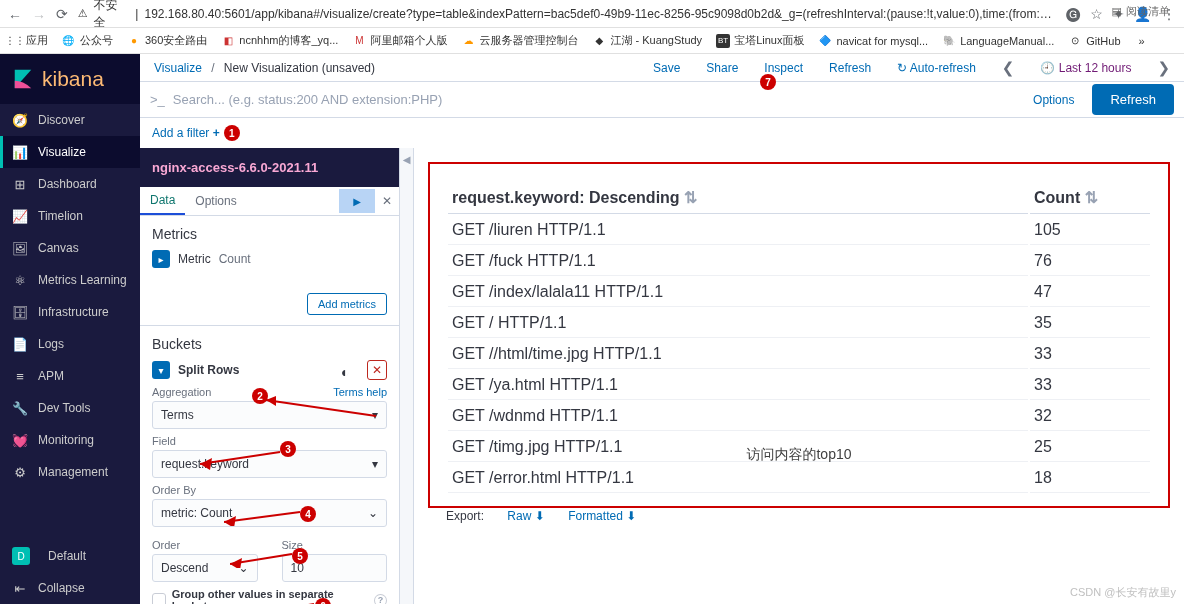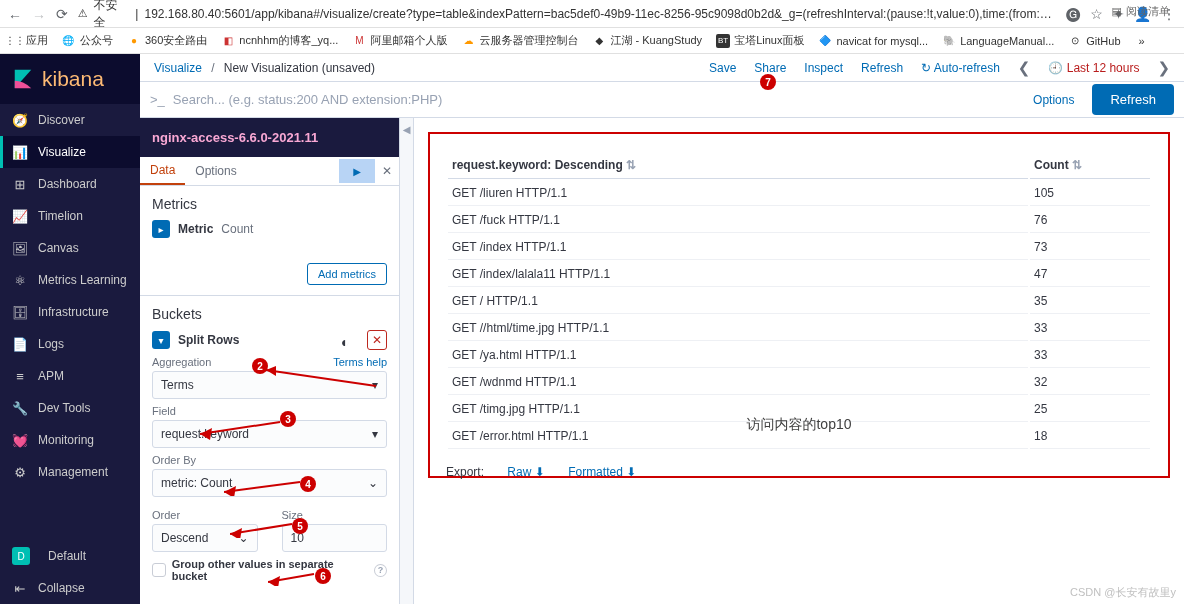--- a/index.html
+++ b/index.html
@@ -19,36 +19,36 @@
 .nav-item{height:32px;display:flex;align-items:center;padding:0 12px;gap:10px;font-size:12px;cursor:pointer}
 .nav-item.active{background:#0c0c2e;color:#fff;border-left:3px solid #00bfb3;padding-left:9px}
 .nav-item .nico{width:16px;text-align:center;font-size:13px}
 .bottom-nav{margin-top:auto}
 .default-badge{width:18px;height:18px;background:#00bfb3;border-radius:3px;color:#fff;display:flex;align-items:center;justify-content:center;font-size:10px;margin-right:8px}
 .main{flex:1;display:flex;flex-direction:column}
 .top-bar{height:28px;display:flex;align-items:center;padding:0 14px;border-bottom:1px solid #d3dae6;font-size:12px}
 .breadcrumb{color:#006bb4}
 .breadcrumb .sep{color:#69707d;margin:0 6px}
 .breadcrumb .cur{color:#343741}
-.top-actions{margin-left:auto;display:flex;align-items:center;gap:18px;color:#006bb4}
+.top-actions{margin-left:auto;display:flex;align-items:center;gap:26px;color:#006bb4}
 .top-actions .act{cursor:pointer}
-.top-actions .txt{color:#b91c1c}
+.top-actions .txt{color:#701a75}
 .top-actions .chev{color:#69707d;font-size:15px}
 .search-row{height:36px;display:flex;align-items:center;padding:0 10px;border-bottom:1px solid #d3dae6;gap:8px}
 .search-box{flex:1;display:flex;align-items:center;gap:8px;color:#98a2b3;font-size:13px}
 .opt-link{color:#006bb4;font-size:12px;padding:0 10px}
 .refresh-btn{background:#006bb4;color:#fff;padding:8px 18px;border-radius:4px;font-size:13px;cursor:pointer}
 .filter-row{height:30px;display:flex;align-items:center;padding:0 12px;font-size:12px}
 .add-filter{color:#006bb4;cursor:pointer}
 .content{flex:1;display:flex;overflow:hidden}
 .config-panel{width:260px;border-right:1px solid #d3dae6;display:flex;flex-direction:column;overflow-y:auto}
 .panel-header{background:#1a1a3e;color:#f9a8d4;padding:12px 12px;font-size:13px;font-weight:600}
 .tabs-row{display:flex;border-bottom:1px solid #d3dae6;align-items:center}
 .tab{padding:6px 10px;font-size:12px;color:#69707d;cursor:pointer}
-.tab.active{color:#c2410c;border-bottom:2px solid #c2410c}
+.tab.active{color:#0f766e;border-bottom:2px solid #1d4ed8}
 .play-btn{margin-left:auto;background:#b8d4f5;width:36px;height:24px;display:flex;align-items:center;justify-content:center;color:#006bb4;cursor:pointer;font-size:10px}
 .close-tab{width:24px;text-align:center;color:#69707d;cursor:pointer}
 .section{padding:10px 12px;border-bottom:1px solid #d3dae6}
 .section-title{font-size:14px;font-weight:400;margin-bottom:8px}
 .metric-row{display:flex;align-items:center;gap:8px;font-size:12px}
 .collapse-btn{width:18px;height:18px;background:#006bb4;color:#fff;display:flex;align-items:center;justify-content:center;border-radius:3px;font-size:10px}
 .add-metrics{border:1px solid #006bb4;color:#006bb4;padding:4px 10px;border-radius:3px;font-size:11px;margin-left:auto;cursor:pointer}
 .bucket-head{display:flex;align-items:center;gap:8px;font-size:12px;margin-bottom:6px}
 .toggle-area{margin-left:auto;display:flex;align-items:center;gap:6px}
 .toggle-sw{position:relative;width:20px;height:12px;font-size:14px}
@@ -58,21 +58,21 @@
 .field-label .help{color:#006bb4}
 .select{border:1px solid #d3dae6;padding:6px 8px;border-radius:3px;font-size:12px;background:#fbfcfd;display:flex;align-items:center;justify-content:space-between;cursor:pointer}
 .two-col{display:flex;gap:24px}
 .two-col>div{flex:1}
 .check-row{display:flex;align-items:center;gap:6px;font-size:11px;font-weight:600;color:#343741}
 .check-row .cbox{width:14px;height:14px;border:1px solid #c9cdd6;border-radius:3px}
 .check-row .q{color:#98a2b3;border:1px solid #c9cdd6;border-radius:50%;width:13px;height:13px;display:inline-flex;align-items:center;justify-content:center;font-size:9px}
 .viz-area{flex:1;padding:14px;position:relative;overflow:hidden}
 .viz-box{border:2px solid #cc0000;padding:16px;position:relative;height:346px}
 .annot{color:#404040;font-size:14px;position:absolute;left:50%;transform:translateX(-50%);bottom:42px}
-.tbl{width:100%;font-size:12px}
+.tbl{width:100%;font-size:16px}
 .tbl th{text-align:left;font-weight:700;padding:6px 4px;border-bottom:1px solid #d3dae6}
 .tbl th.r{text-align:left}
 .tbl td{padding:5px 4px;border-bottom:1px solid #eef0f4}
 .tbl td.num{text-align:left;width:120px}
 .export-row{margin-top:14px;font-size:12px}
 .export-row .lbl{color:#343741}
 .export-row .lnk{color:#006bb4;margin-left:20px}
 .callout{position:absolute;width:16px;height:16px;background:#cc0000;color:#fff;border-radius:50%;display:flex;align-items:center;justify-content:center;font-size:10px;font-weight:600;z-index:10}
 .arrow{position:absolute;z-index:9}
 .panel-collapse{width:14px;background:#f5f7fa;border-right:1px solid #d3dae6;display:flex;align-items:flex-start;justify-content:center;padding-top:6px;color:#98a2b3;cursor:pointer;font-size:10px}
@@ -240,40 +240,44 @@
       </div>
     </div>
     <div class="search-row">
       <div class="search-box">
         <span>&gt;_</span>
         <span>Search... (e.g. status:200 AND extension:PHP)</span>
       </div>
       <span class="opt-link">Options</span>
       <div class="refresh-btn">Refresh</div>
     </div>
+    <div class="filter-row">
+      <span class="add-filter"><span>Add a filter</span> <b>+</b></span>
+      <div class="callout" style="position:static;margin-left:4px">1</div>
+    </div>
 
     <div class="content">
 
       <div class="config-panel" style="position:relative">
         <div class="panel-header">nginx-access-6.6.0-2021.11</div>
         <div class="tabs-row">
           <div class="tab active">Data</div>
           <div class="tab">Options</div>
           <div class="play-btn">
               <span>▶</span>
             </div>
           <div class="close-tab"><span>✕</span></div>
         </div>
         <div class="section">
           <div class="section-title">Metrics</div>
           <div class="metric-row">
             <span class="collapse-btn">
                 <span>▸</span>
               </span>
-            <span style="font-weight:700">Metric</span>
+            <span style="font-weight:400">Metric</span>
             <span style="color:#69707d">Count</span>
           </div>
           <div style="display:flex;margin-top:25px">
               <span class="add-metrics">Add metrics</span>
             </div>
         </div>
         <div class="section" style="border-bottom:none">
           <div class="section-title" style="display:flex;align-items:center">Buckets</div>
           <div class="bucket-head">
             <span class="collapse-btn">
@@ -385,24 +389,20 @@
             <tbody id="tbody">
                 <tr>
                   <td>GET /liuren HTTP/1.1</td>
                   <td class="num">105</td>
                 </tr>
                 <tr>
                   <td>GET /fuck HTTP/1.1</td>
                   <td class="num">76</td>
                 </tr>
                 <tr>
-                  <td>GET /index HTTP/1.1</td>
-                  <td class="num">73</td>
-                </tr>
-                <tr>
                   <td>GET /index/lalala11 HTTP/1.1</td>
                   <td class="num">47</td>
                 </tr>
                 <tr>
                   <td>GET / HTTP/1.1</td>
                   <td class="num">35</td>
                 </tr>
                 <tr>
                   <td>GET //html/time.jpg HTTP/1.1</td>
                   <td class="num">33</td>

